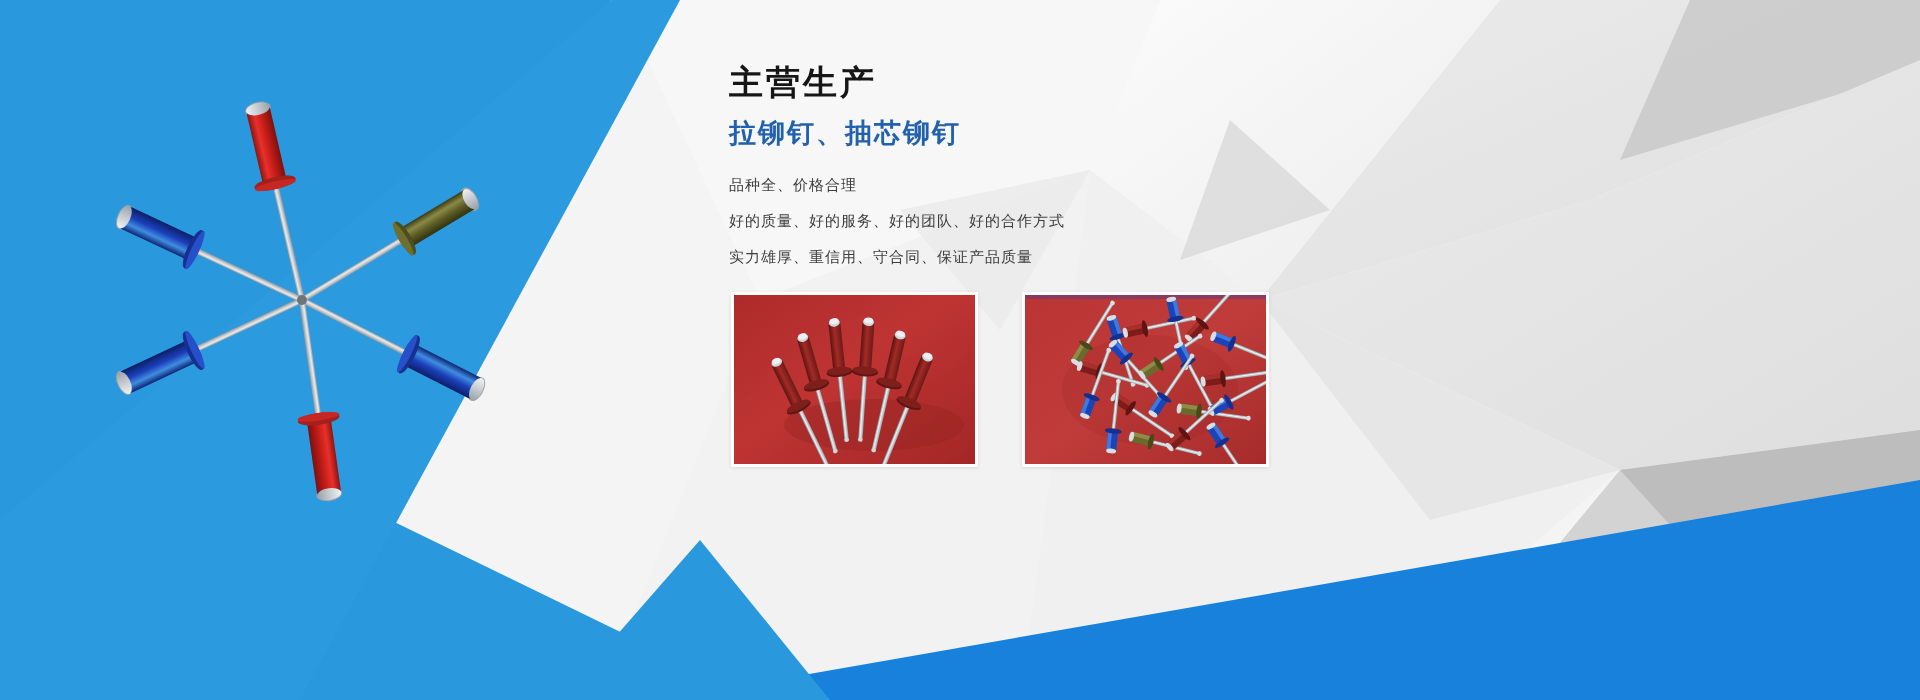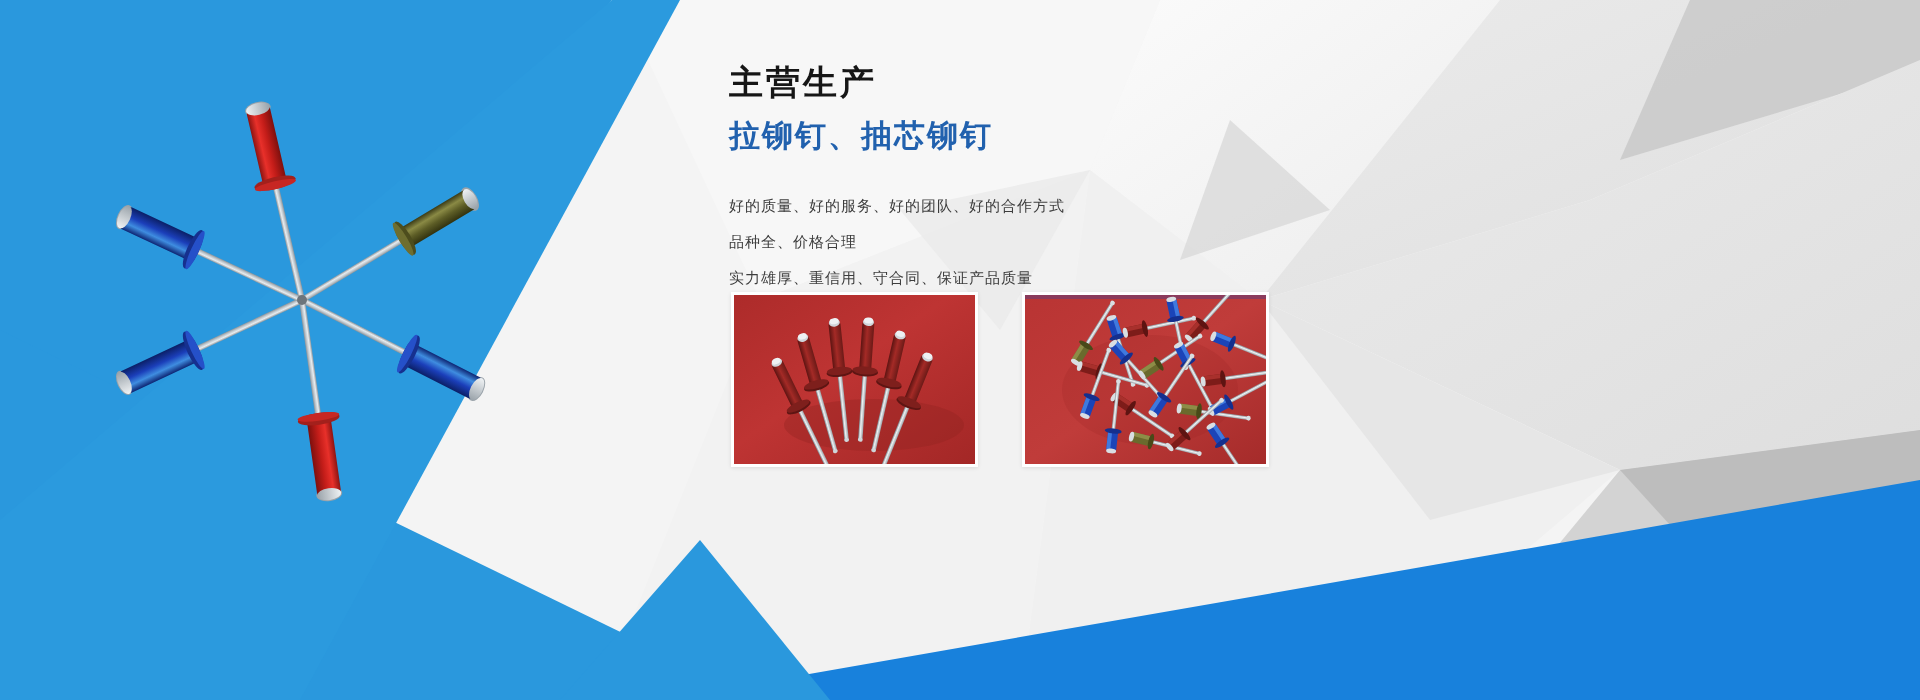--- a/index.html
+++ b/index.html
@@ -37,26 +37,26 @@
   }
   .title {
     font-size: 34px;
     font-weight: bold;
     color: #161616;
     letter-spacing: 3px;
     line-height: 1.2;
     margin-bottom: 14px;
   }
   .subtitle {
-    font-size: 31px;
+    font-size: 27px;
     font-weight: bold;
     color: #2161ae;
     letter-spacing: 2px;
     line-height: 1.25;
-    margin-bottom: 38px;
+    margin-bottom: 22px;
   }
   .desc-line {
     font-size: 15px;
     color: #3d3d3d;
     letter-spacing: 1px;
     line-height: 1.55;
     margin-bottom: 13px;
     white-space: nowrap;
   }
   .desc-line:last-child { margin-bottom: 12px; }
@@ -189,22 +189,22 @@
       <use href="#rivet-red" transform="rotate(82)"></use>
       <use href="#rivet-blue" transform="rotate(155)"></use>
       <use href="#rivet-blue" transform="rotate(-155)"></use>
       <circle cx="0" cy="0" r="5" fill="#6d757b"></circle>
     </g>
   </svg>
 
   <div class="text-col">
     <div class="title">主营生产</div>
     <div class="subtitle">拉铆钉、抽芯铆钉</div>
+    <div class="desc-line">品种全、价格合理</div>
     <div class="desc-line">好的质量、好的服务、好的团队、好的合作方式</div>
-    <div class="desc-line">品种全、价格合理</div>
     <div class="desc-line">实力雄厚、重信用、守合同、保证产品质量</div>
   </div>
 
   <div class="photo-row">
 
     <div class="photo-frame">
       <div class="photo-inner">
         <svg viewBox="0 0 241 169" preserveAspectRatio="none">
           <defs>
             <linearGradient id="redbg1" x1="0" y1="0" x2="1" y2="1">

